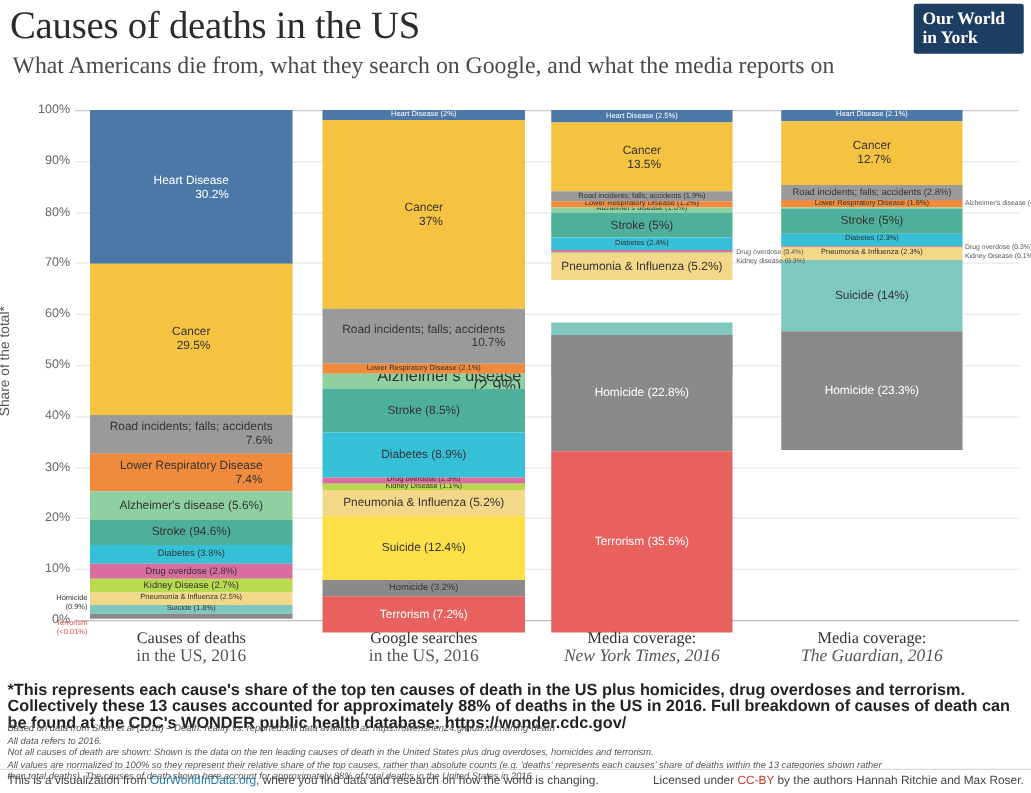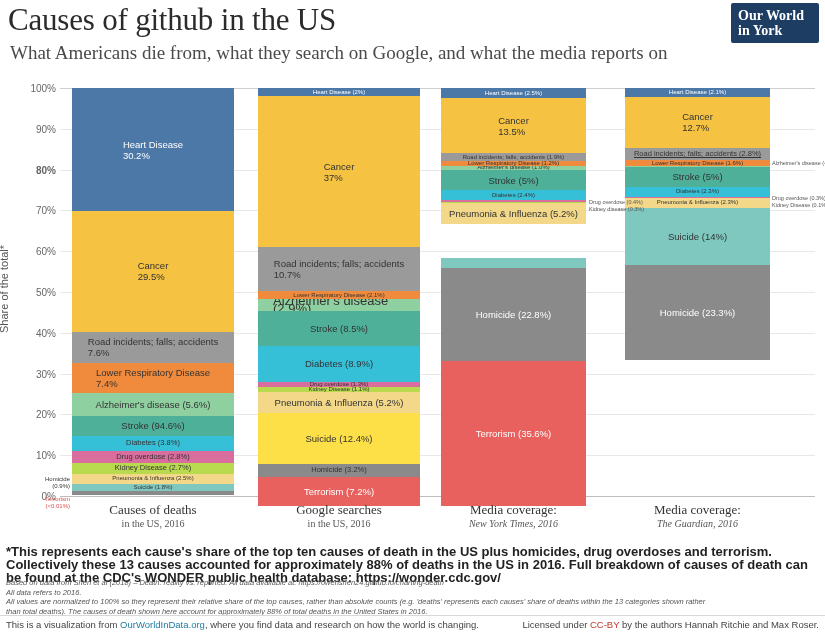--- a/index.html
+++ b/index.html
@@ -52,33 +52,33 @@
   .baseline{
     position:absolute;left:60px;right:10px;height:1px;background:#bdbdbd;
   }
   .col{
     position:absolute;top:10px;height:408px;
   }
   .seg{
     position:absolute;left:0;right:0;
     box-sizing:border-box;
     display:flex;align-items:center;justify-content:center;
-    text-align:left;
+    text-align:right;
     overflow:hidden;
     color:#fff;
   }
   .seg .lbl{
     font-size:9.5px;line-height:11px;padding:0 3px;
   }
   .seg.dark .lbl{color:#333;}
   .colcap{
     position:absolute;text-align:center;font-size:13px;color:#333;
     font-family:"Liberation Serif", serif;
   }
-  .colcap .sub{display:block;font-size:10px;color:#555;}
+  .colcap .sub{display:block;font-size:14px;color:#555;}
   .colcap .subi{font-style:italic;}
   .outside{
     position:absolute;font-size:5.5px;color:#555;line-height:6px;white-space:nowrap;
   }
   .outside-left{
     position:absolute;font-size:6px;color:#333;line-height:7px;text-align:right;white-space:nowrap;
   }
   .outside-left .red{color:#d94f4f;}
   .footnote{
     position:absolute;left:6px;top:545px;width:812px;
@@ -97,33 +97,33 @@
   }
   .bottom-right{
     position:absolute;right:6px;top:619px;font-size:9.5px;color:#444;text-align:right;
   }
   .link{color:#1d7ba3;}
   .link2{color:#c0392b;}
 </style>
 </head>
 <body>
 
-<div class="title">Causes of github in the US</div>
+<div class="title">Causes of deaths in the US</div>
 <div class="subtitle">What Americans die from, what they search on Google, and what the media reports on</div>
 <div class="logo">
   <span>Our World</span>
   <span>in York</span>
 </div>
 
 <div class="plot">
   <div class="yaxis-label">Share of the total*</div>
   <div class="ylabels" id="ylabels">
       <div style="top: 10px; width: 40px;">100%</div>
       <div style="top: 50.8px; width: 40px;">90%</div>
-      <div style="top: 91.6px; width: 40px; font-weight: bold;">80%</div>
+      <div style="top: 91.6px; width: 40px;">80%</div>
       <div style="top: 132.4px; width: 40px;">70%</div>
       <div style="top: 173.2px; width: 40px;">60%</div>
       <div style="top: 214px; width: 40px;">50%</div>
       <div style="top: 254.8px; width: 40px; text-align: right;">40%</div>
       <div style="top: 295.6px; width: 40px;">30%</div>
       <div style="top: 336.4px; width: 40px;">20%</div>
       <div style="top: 377.2px; width: 40px;">10%</div>
       <div style="top: 418px; width: 40px;">0%</div>
     </div>
   <div id="gridlines">
@@ -256,21 +256,21 @@
         </div>
       </div>
       <div class="col" style="left: 625px; width: 145px;">
         <div class="seg" style="top: 0px; height: 8.568px; background: rgb(76, 120, 168);">
           <div class="lbl" style="font-size: 6px; line-height: 7px;">Heart Disease (2.1%)</div>
         </div>
         <div class="seg dark" style="top: 8.568px; height: 51.816px; background: rgb(245, 194, 66);">
           <div class="lbl">Cancer<br>12.7%</div>
         </div>
         <div class="seg dark" style="top: 60.384px; height: 11.424px; background: rgb(154, 154, 154);">
-          <div class="lbl" style="font-size: 7.5px; line-height: 8px; text-decoration: underline;">Road incidents; falls; accidents (2.8%)</div>
+          <div class="lbl" style="font-size: 7.5px; line-height: 8px;">Road incidents; falls; accidents (2.8%)</div>
         </div>
         <div class="seg dark" style="top: 71.808px; height: 6.528px; background: rgb(240, 138, 60);">
           <div class="lbl" style="font-size: 6px; line-height: 7px;">Lower Respiratory Disease (1.6%)</div>
         </div>
         <div class="seg dark" style="top: 78.336px; height: 0.408px; background: rgb(143, 208, 160);"></div>
         <div class="seg dark" style="top: 78.744px; height: 20.4px; background: rgb(79, 176, 154);">
           <div class="lbl">Stroke (5%)</div>
         </div>
         <div class="seg dark" style="top: 99.144px; height: 9.384px; background: rgb(54, 192, 216);">
           <div class="lbl" style="font-size: 6px; line-height: 7px;">Diabetes (2.3%)</div>
@@ -308,20 +308,21 @@
       <div class="outside" style="left: 772px; top: 82px;">Alzheimer's disease (&lt;0.1%)</div>
       <div class="outside" style="left: 772px; top: 117px;">Drug overdose (0.3%)</div>
       <div class="outside" style="left: 772px; top: 124px;">Kidney Disease (0.1%)</div>
     </div>
 </div>
 
 <div class="footnote">*This represents each cause's share of the top ten causes of death in the US plus homicides, drug overdoses and terrorism. Collectively these 13 causes accounted for approximately 88% of deaths in the US in 2016. Full breakdown of causes of death can be found at the CDC's WONDER public health database: https://wonder.cdc.gov/</div>
 <div class="sources" id="sources">
     <div>Based on data from Shen et al (2018) – Death: reality vs. reported. All data available at: https://owenshen24.github.io/charting-death</div>
     <div>All data refers to 2016.</div>
+    <div>Not all causes of death are shown: Shown is the data on the ten leading causes of death in the United States plus drug overdoses, homicides and terrorism.</div>
     <div>All values are normalized to 100% so they represent their relative share of the top causes, rather than absolute counts (e.g. 'deaths' represents each causes' share of deaths within the 13 categories shown rather than total deaths). The causes of death shown here account for approximately 88% of total deaths in the United States in 2016.</div>
   </div>
 
 <div class="bottombar"></div>
 <div class="bottom-left">
   <span>This is a visualization from </span><span class="link">OurWorldInData.org</span><span>, where you find data and research on how the world is changing.</span>
 </div>
 <div class="bottom-right">
   <span>Licensed under </span><span class="link2">CC-BY</span><span> by the authors Hannah Ritchie and Max Roser.</span>
 </div>

